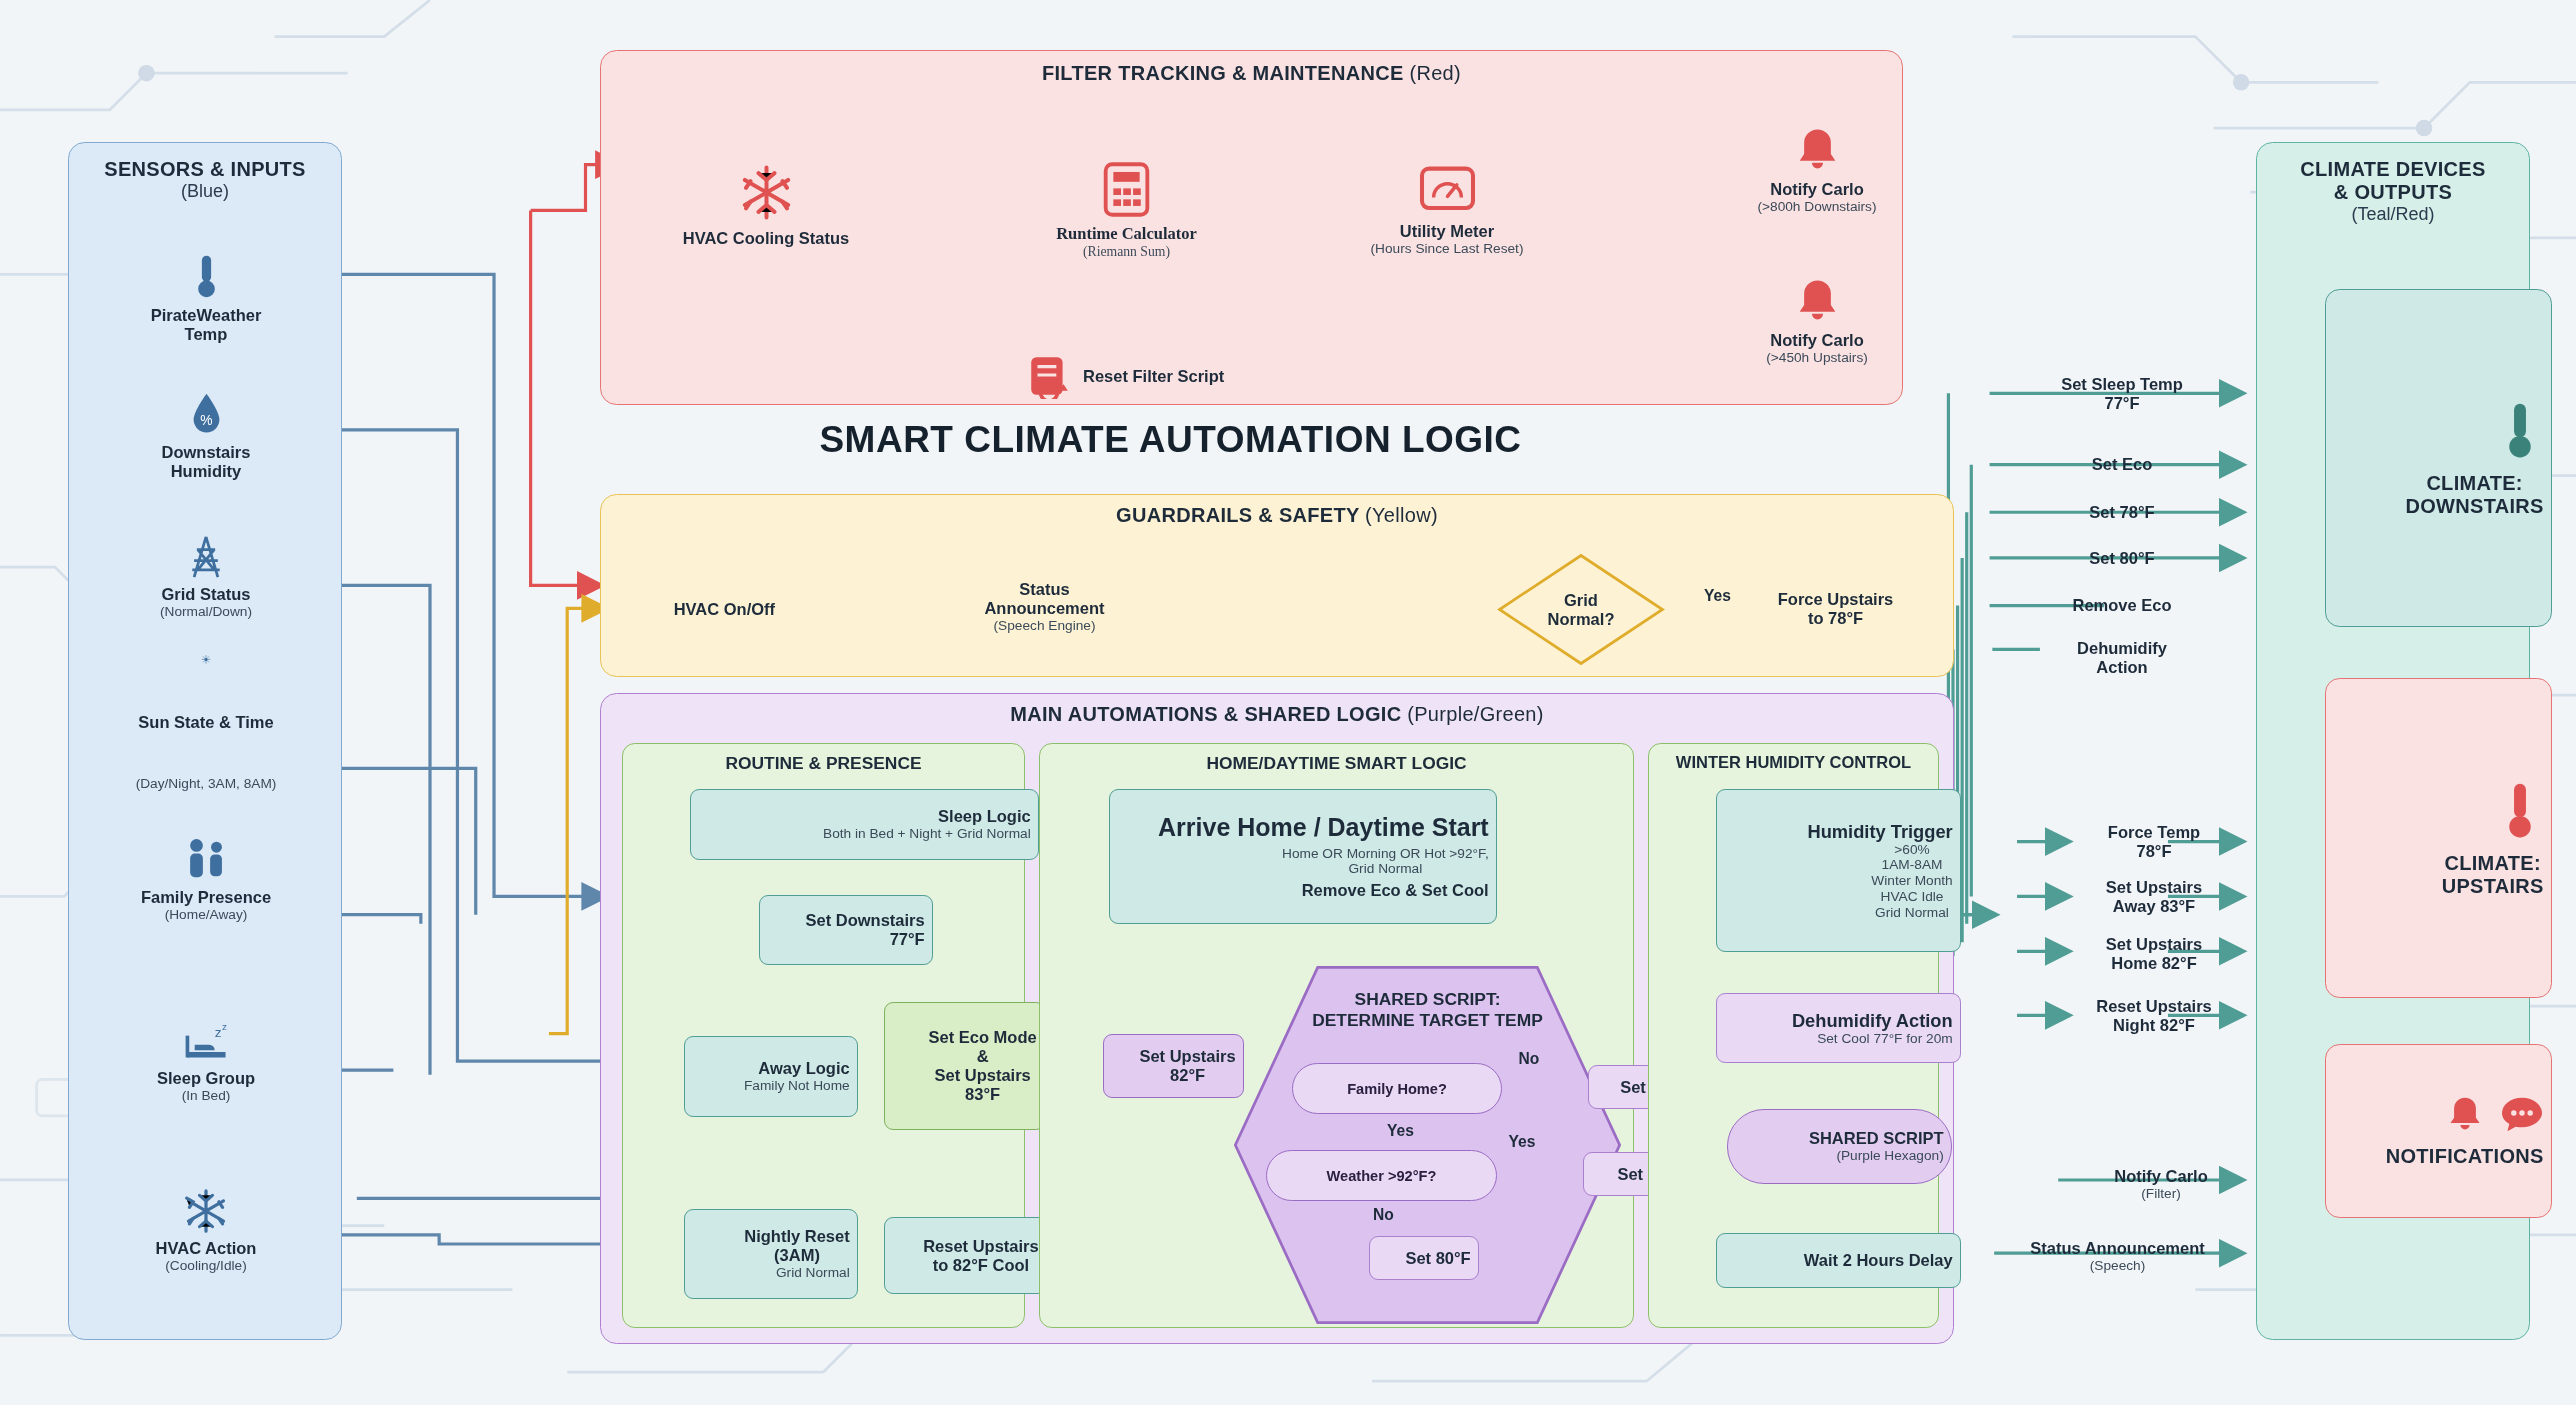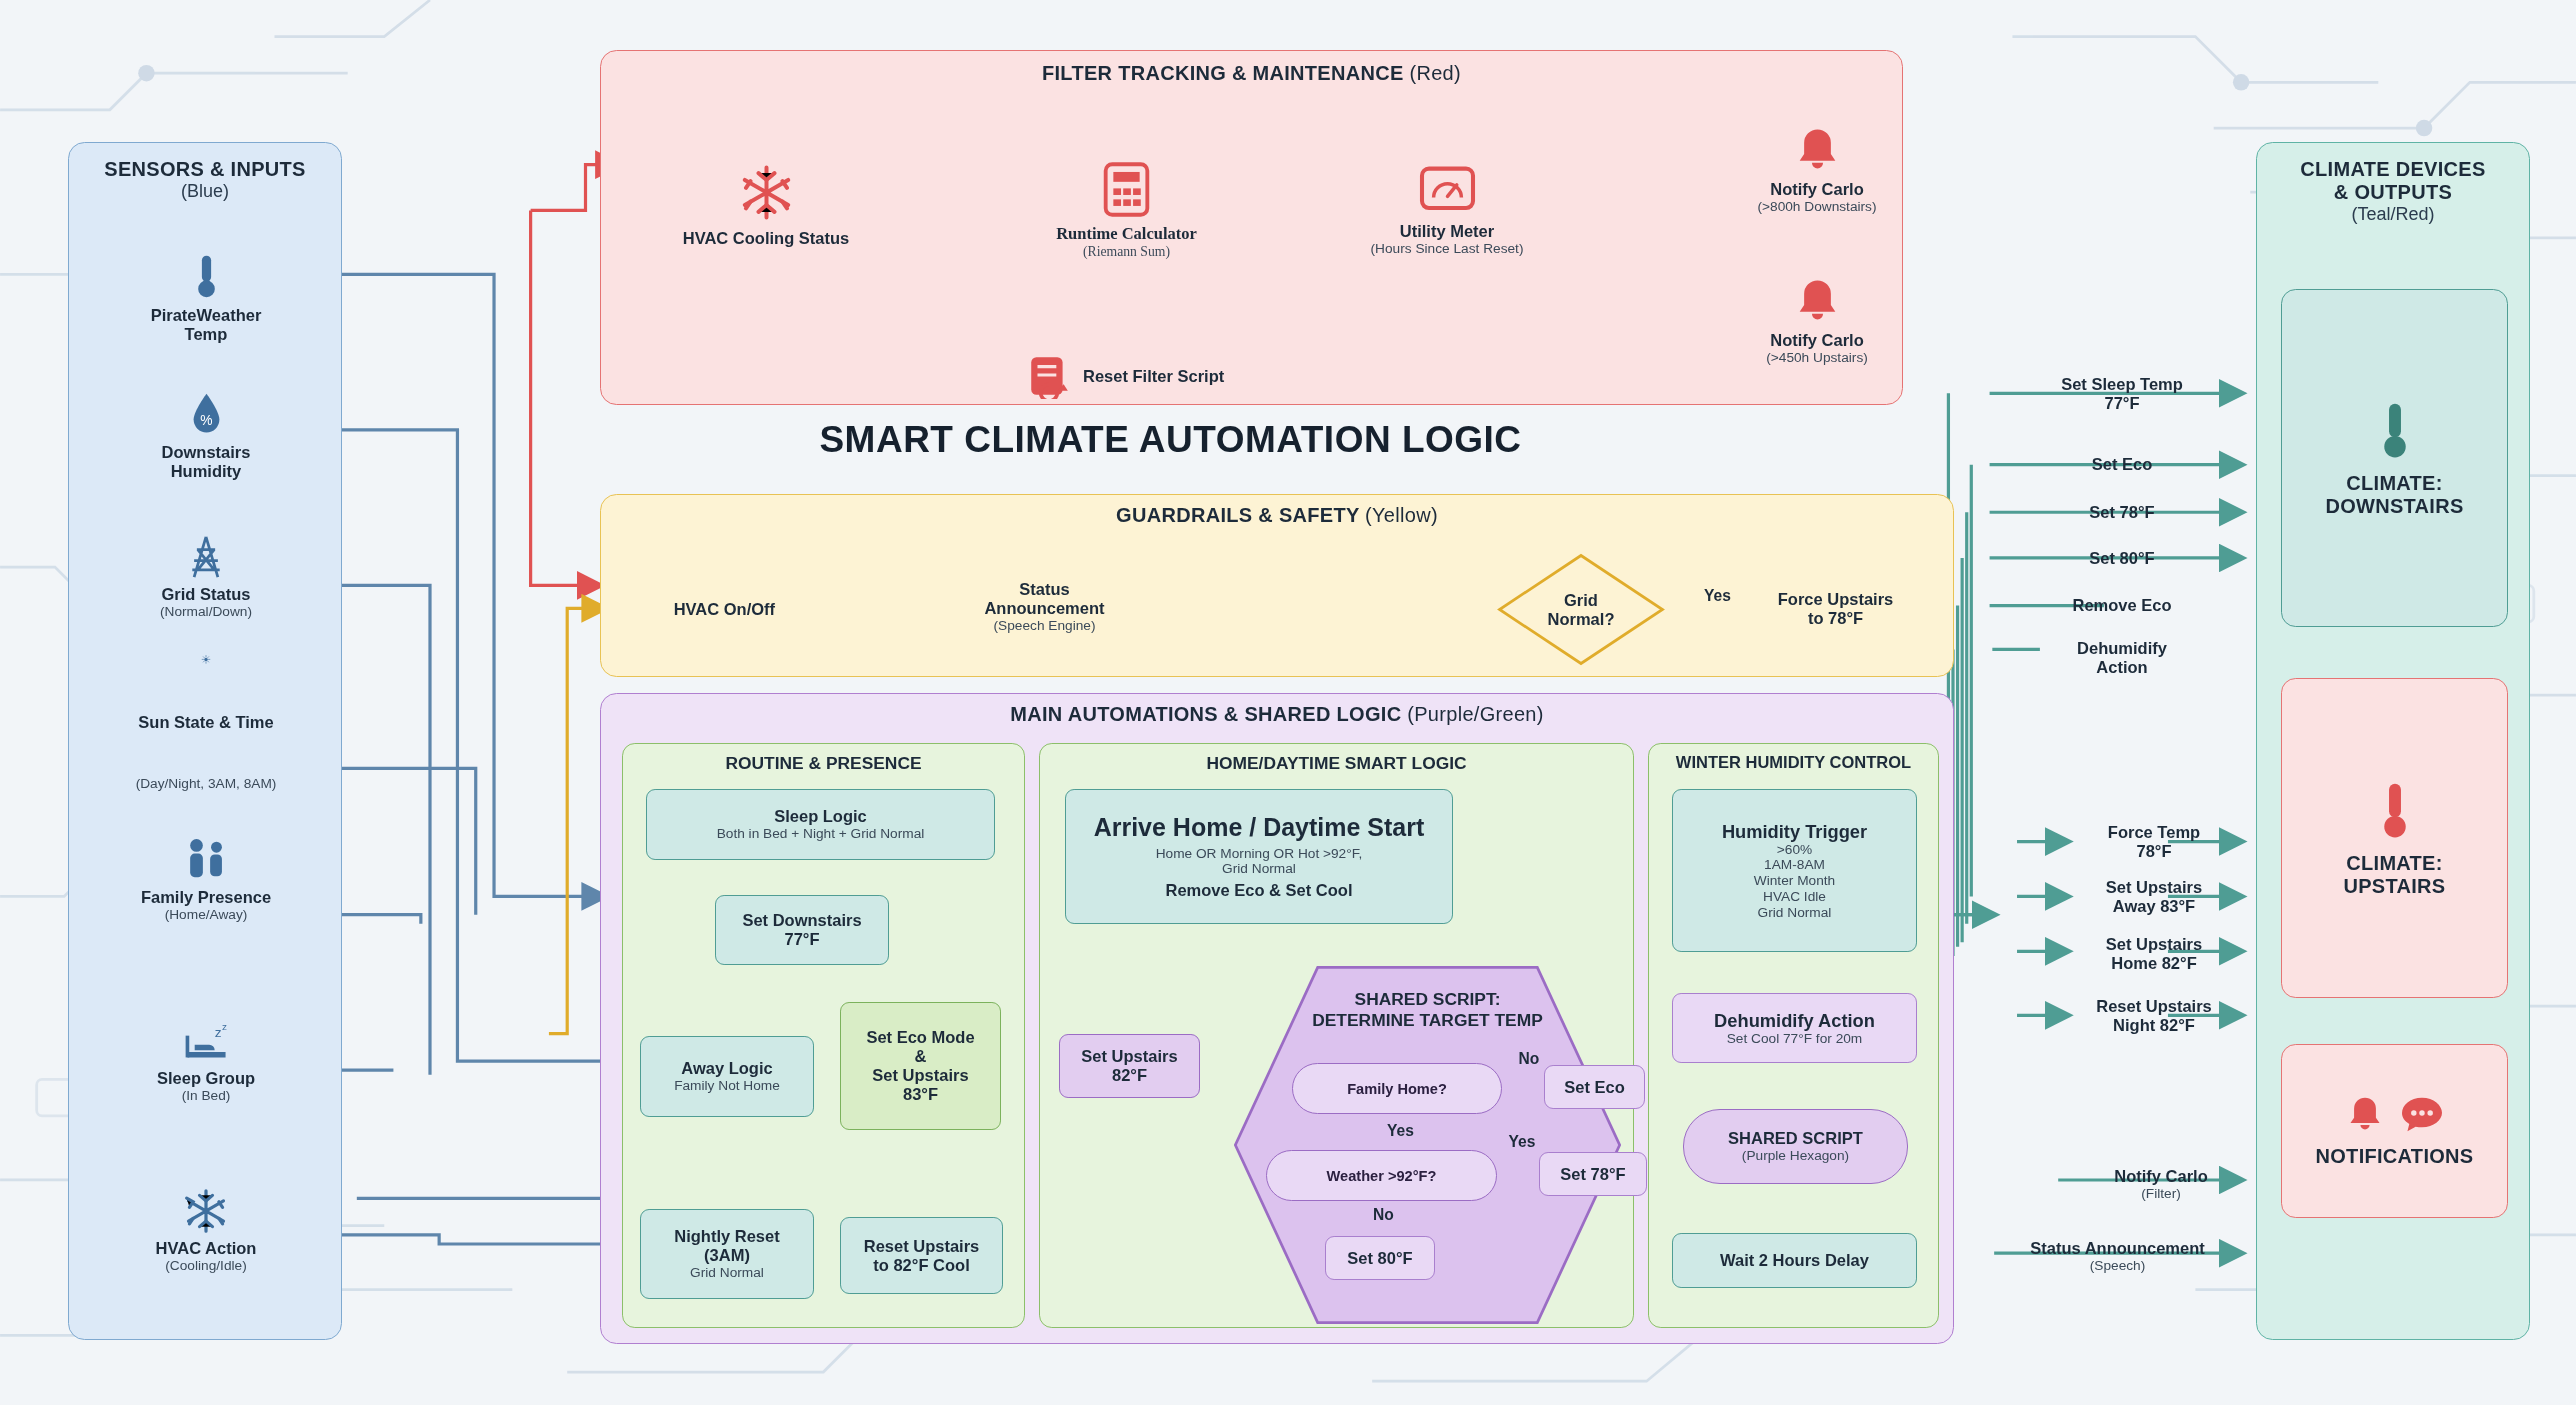--- a/index.html
+++ b/index.html
@@ -41,22 +41,22 @@
   .t-node{font-size:16.5px;font-weight:bold;color:#1d2b3a;line-height:1.15;}
   .t-nodesub{font-size:13.7px;color:#3b4a59;line-height:1.15;}
 
   .title-main{
     font-size:37px;font-weight:bold;color:#16212e;letter-spacing:0.5px;
   }
 
   
   .node{
     border-radius:9.1px;box-sizing:border-box;
-    display:flex;flex-direction:column;align-items:center;justify-content:center;
-    text-align:center;padding:5.5px 7.3px;
+    display:flex;flex-direction:column;align-items:flex-end;justify-content:center;
+    text-align:center;padding:5.5px 7.3px;margin-left:44px;
   }
   .node-teal{background:#cfe9e6;border:1.8px solid #4f9d94;}
   .node-green{background:#d9edc6;border:1.8px solid #7cb25c;}
   .node-purple{background:#e2cdf0;border:1.8px solid #9b6cc4;}
   .node-purple-light{background:#e9d9f5;border:1.8px solid #a97fce;}
 
   
   .ico{display:block;}
 
   svg{display:block;}

